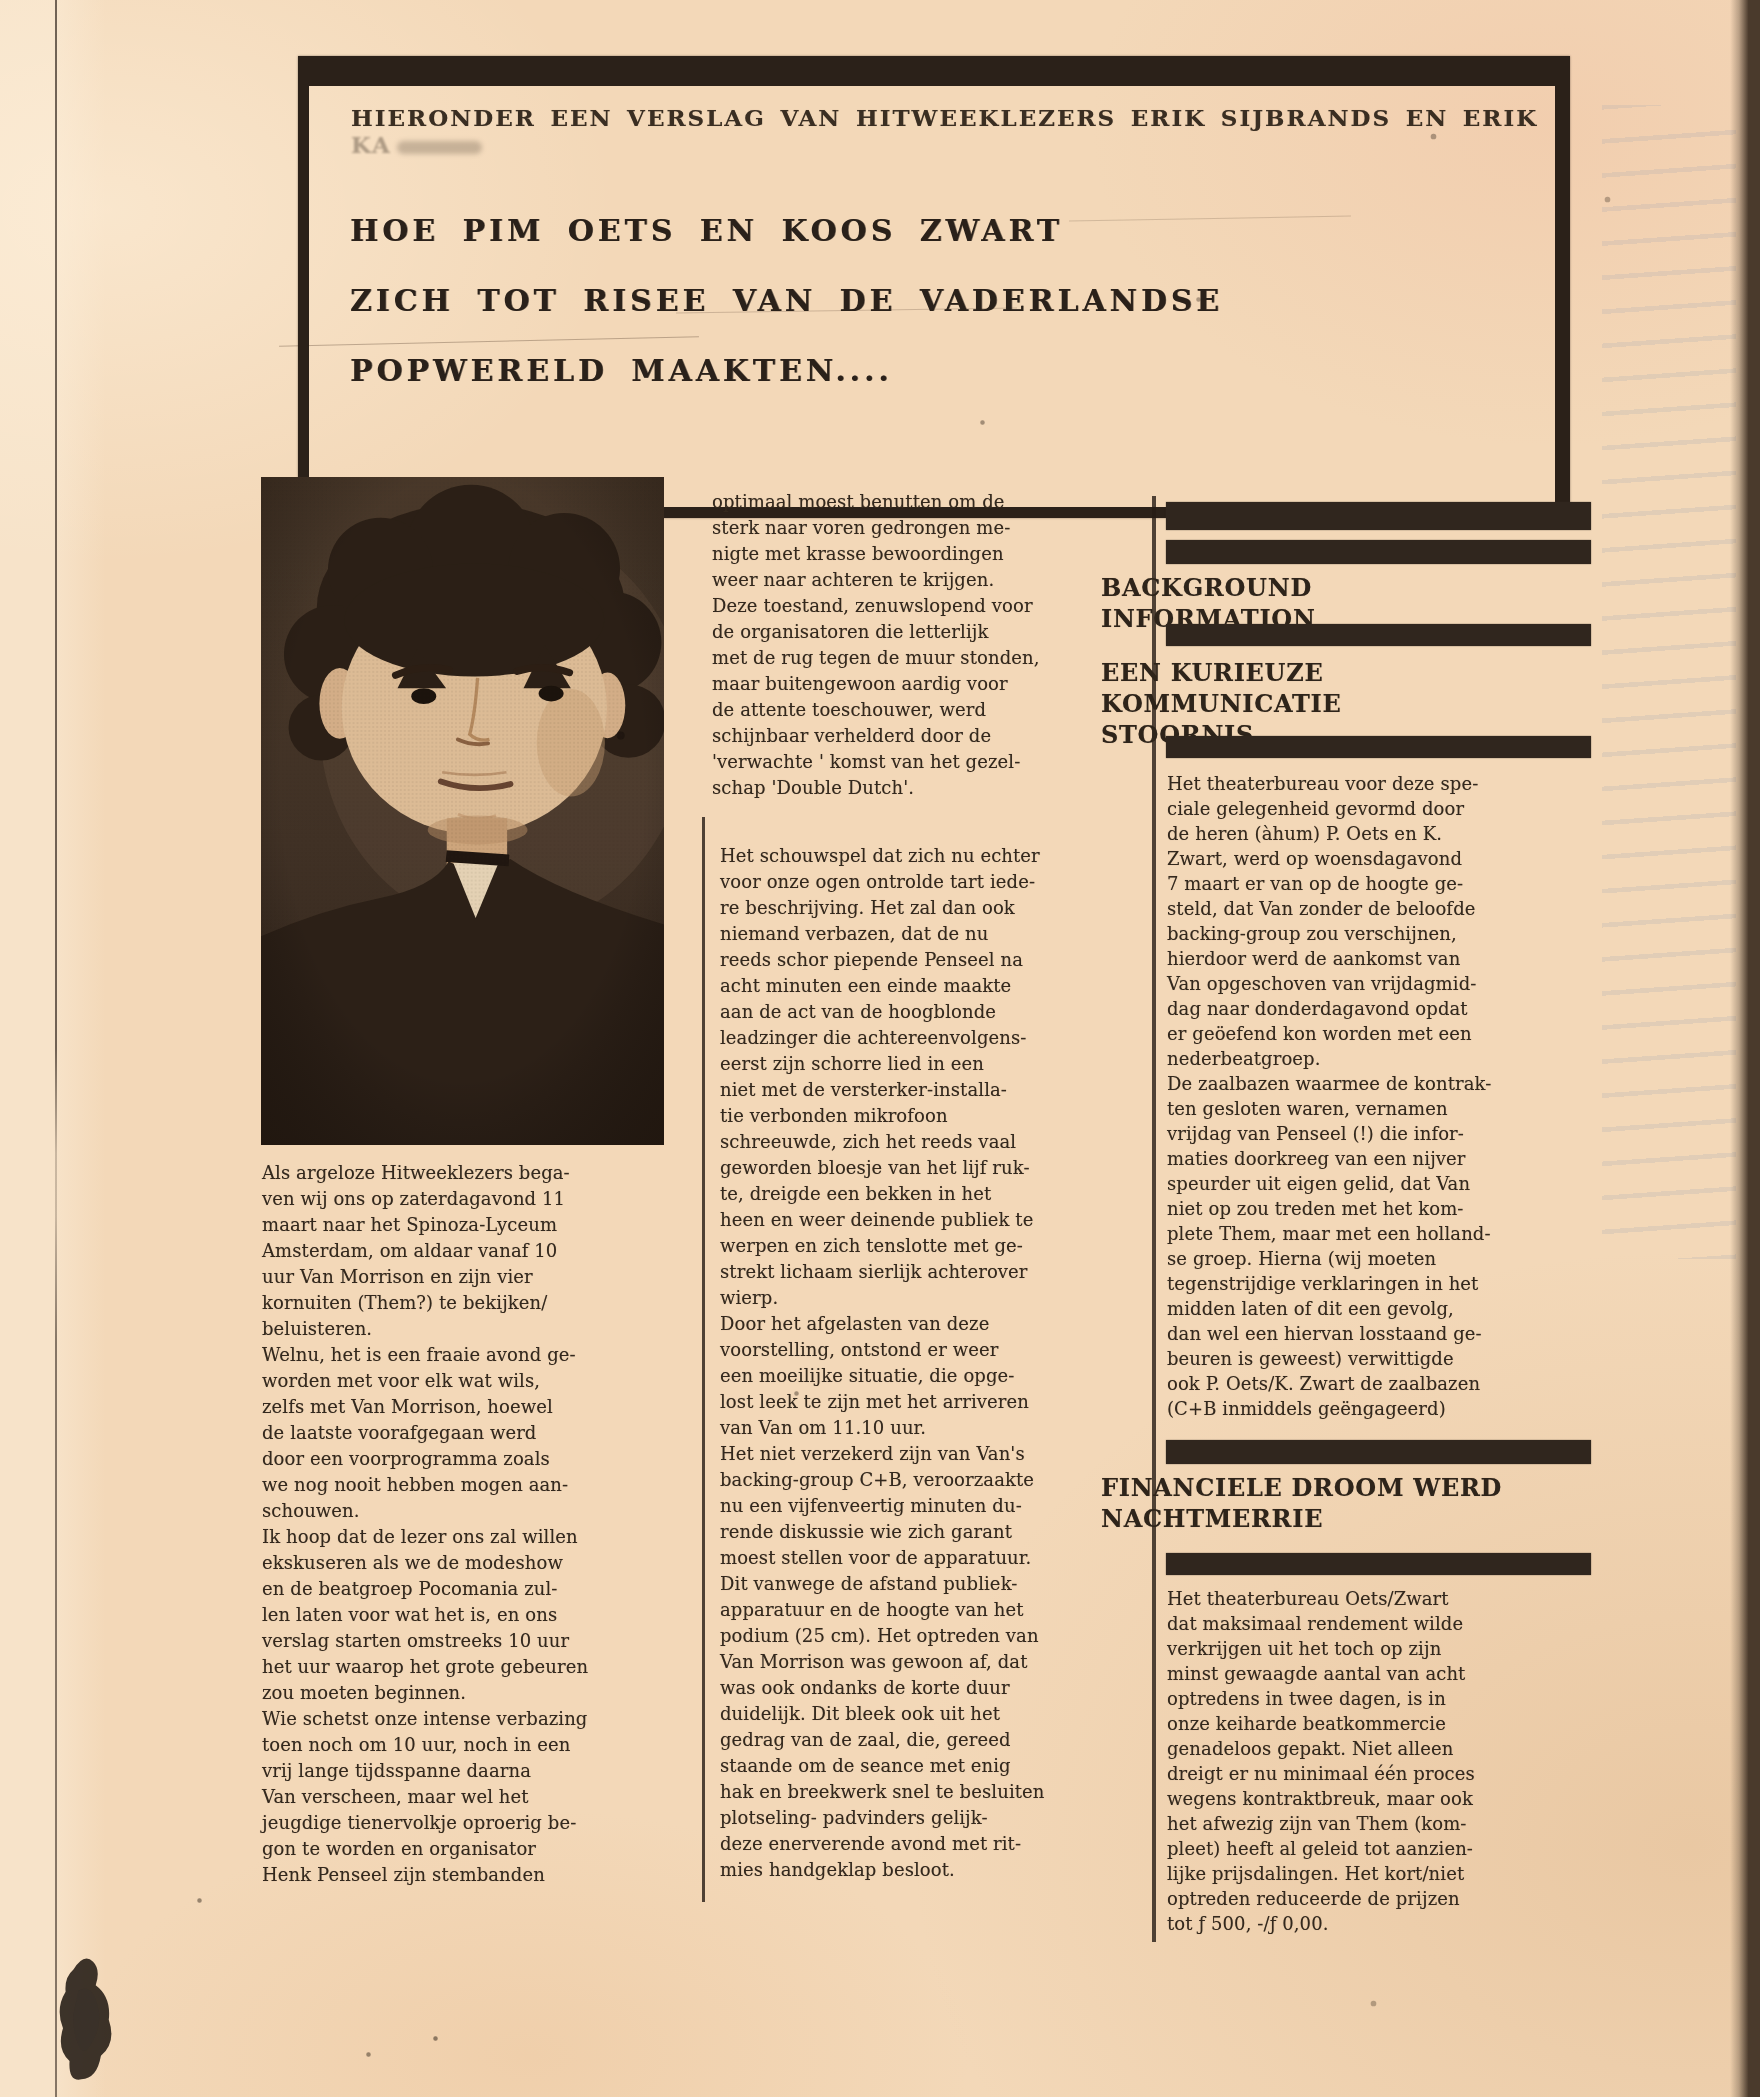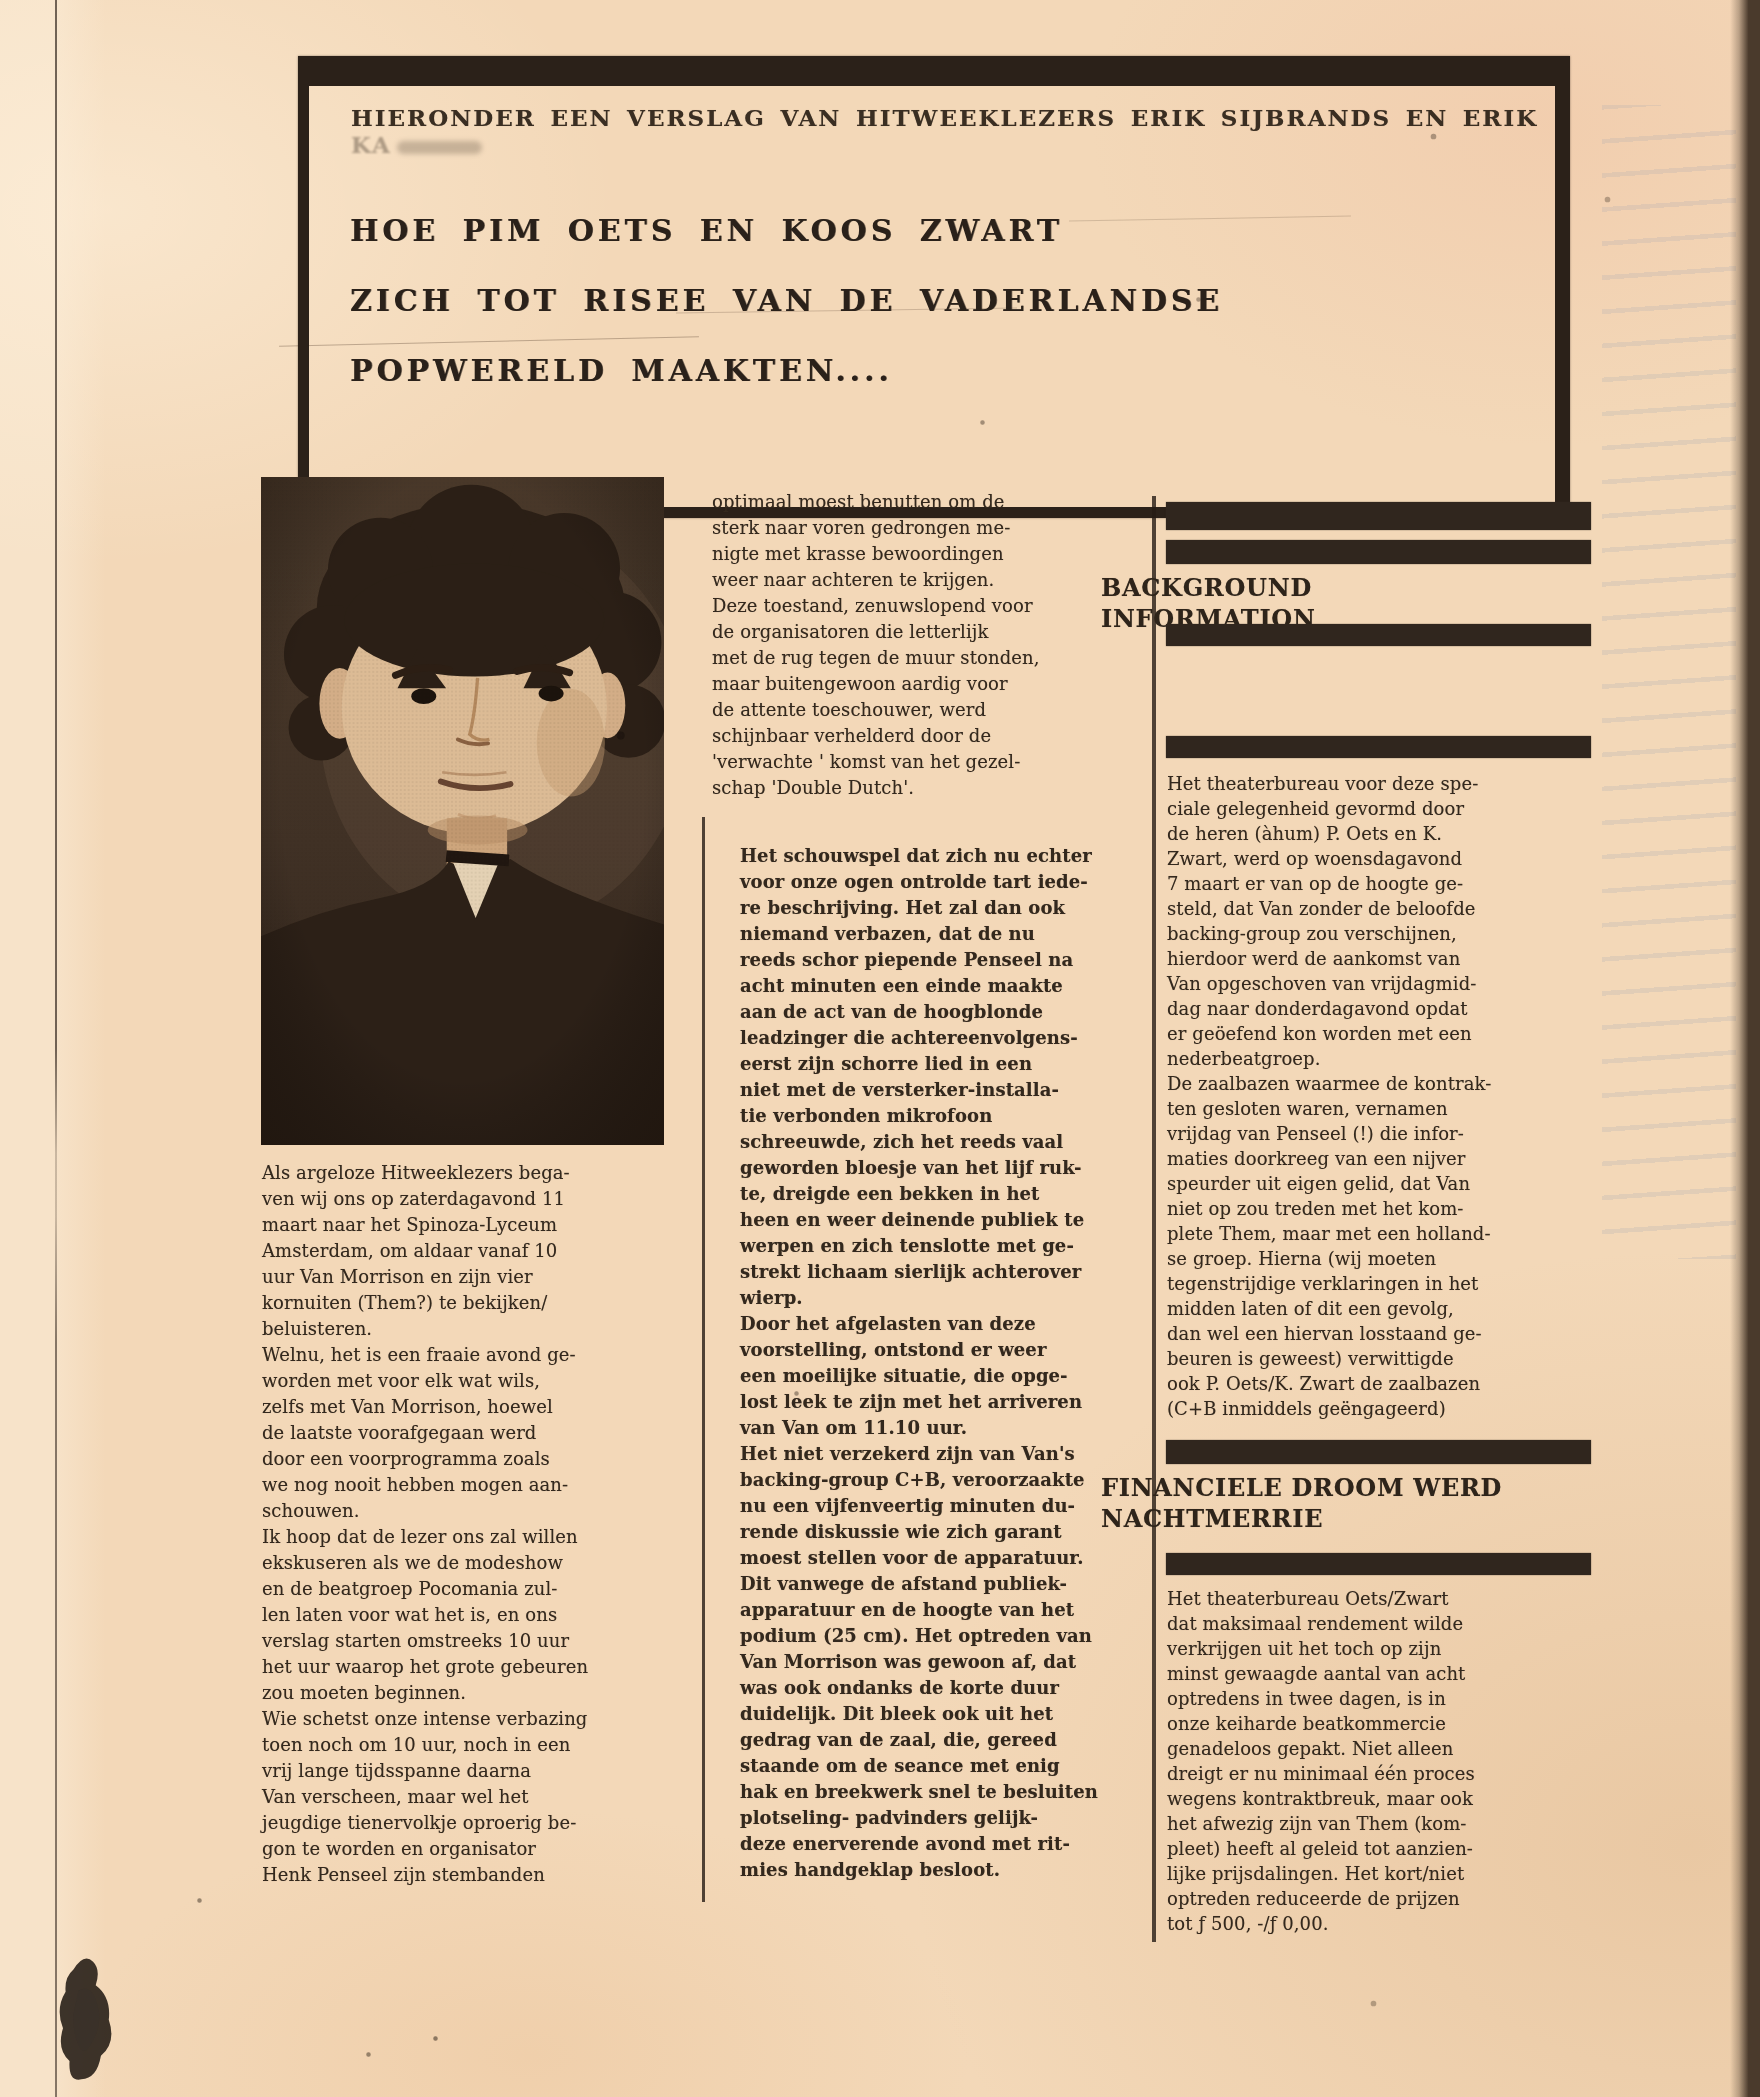--- a/index.html
+++ b/index.html
@@ -40,21 +40,21 @@
     background:rgba(58,46,34,.25);filter:blur(2.6px);vertical-align:middle;}
   .headline{margin:38px 0 0 41px;font-size:30px;line-height:70px;font-weight:bold;color:#2a211a;
     letter-spacing:3.9px;word-spacing:9.2px;white-space:pre-line;text-shadow:0.7px 0 0 rgba(42,33,26,.55);}
   
   .photo{position:absolute;left:261px;top:477px;width:403px;height:668px;}
   
   .col{position:absolute;white-space:pre-line;font-size:18px;line-height:26px;letter-spacing:0.1px;
     color:#33281d;text-shadow:0 0 0.7px rgba(51,40,29,.35);}
   .col-left{left:262px;top:1160px;width:453px;}
   .col-mid-1{left:712px;top:489px;width:436px;}
-  .col-mid-2{left:740px;top:843px;width:436px;font-weight:bold;}
+  .col-mid-2{left:720px;top:843px;width:436px;}
   .col-right{line-height:25px;width:428px;left:1167px;}
   .body1{top:771px;}
   .body2{top:1586px;}
   .rule{position:absolute;background:rgba(38,28,20,.8);}
   .rule-a{left:702px;top:817px;width:3.3px;height:1085px;}
   .rule-b{left:1152px;top:496px;width:3.9px;height:1446px;}
   
   .bar{position:absolute;left:1166px;width:425px;background:#30261e;box-shadow:0 0 1.3px rgba(48,38,30,.6);}
   .bar1{top:502px;height:27.5px;}
   .bar2{top:540px;height:23.6px;}
@@ -228,20 +228,22 @@
 deze enerverende avond met rit-
 mies handgeklap besloot.</div>
 
   <div class="rule rule-a"></div>
   <div class="rule rule-b"></div>
 
   <div class="bar bar1"></div>
   <div class="bar bar2"></div>
   <div class="sec-head head1">BACKGROUND INFORMATION</div>
   <div class="bar bar3"></div>
+  <div class="sec-head head2">EEN KURIEUZE KOMMUNICATIE
+STOORNIS</div>
   <div class="bar bar4"></div>
   <div class="col col-right body1">Het theaterbureau voor deze spe-
 ciale gelegenheid gevormd door
 de heren (àhum) P. Oets en K.
 Zwart, werd op woensdagavond
 7 maart er van op de hoogte ge-
 steld, dat Van zonder de beloofde
 backing-group zou verschijnen,
 hierdoor werd de aankomst van
 Van opgeschoven van vrijdagmid-

